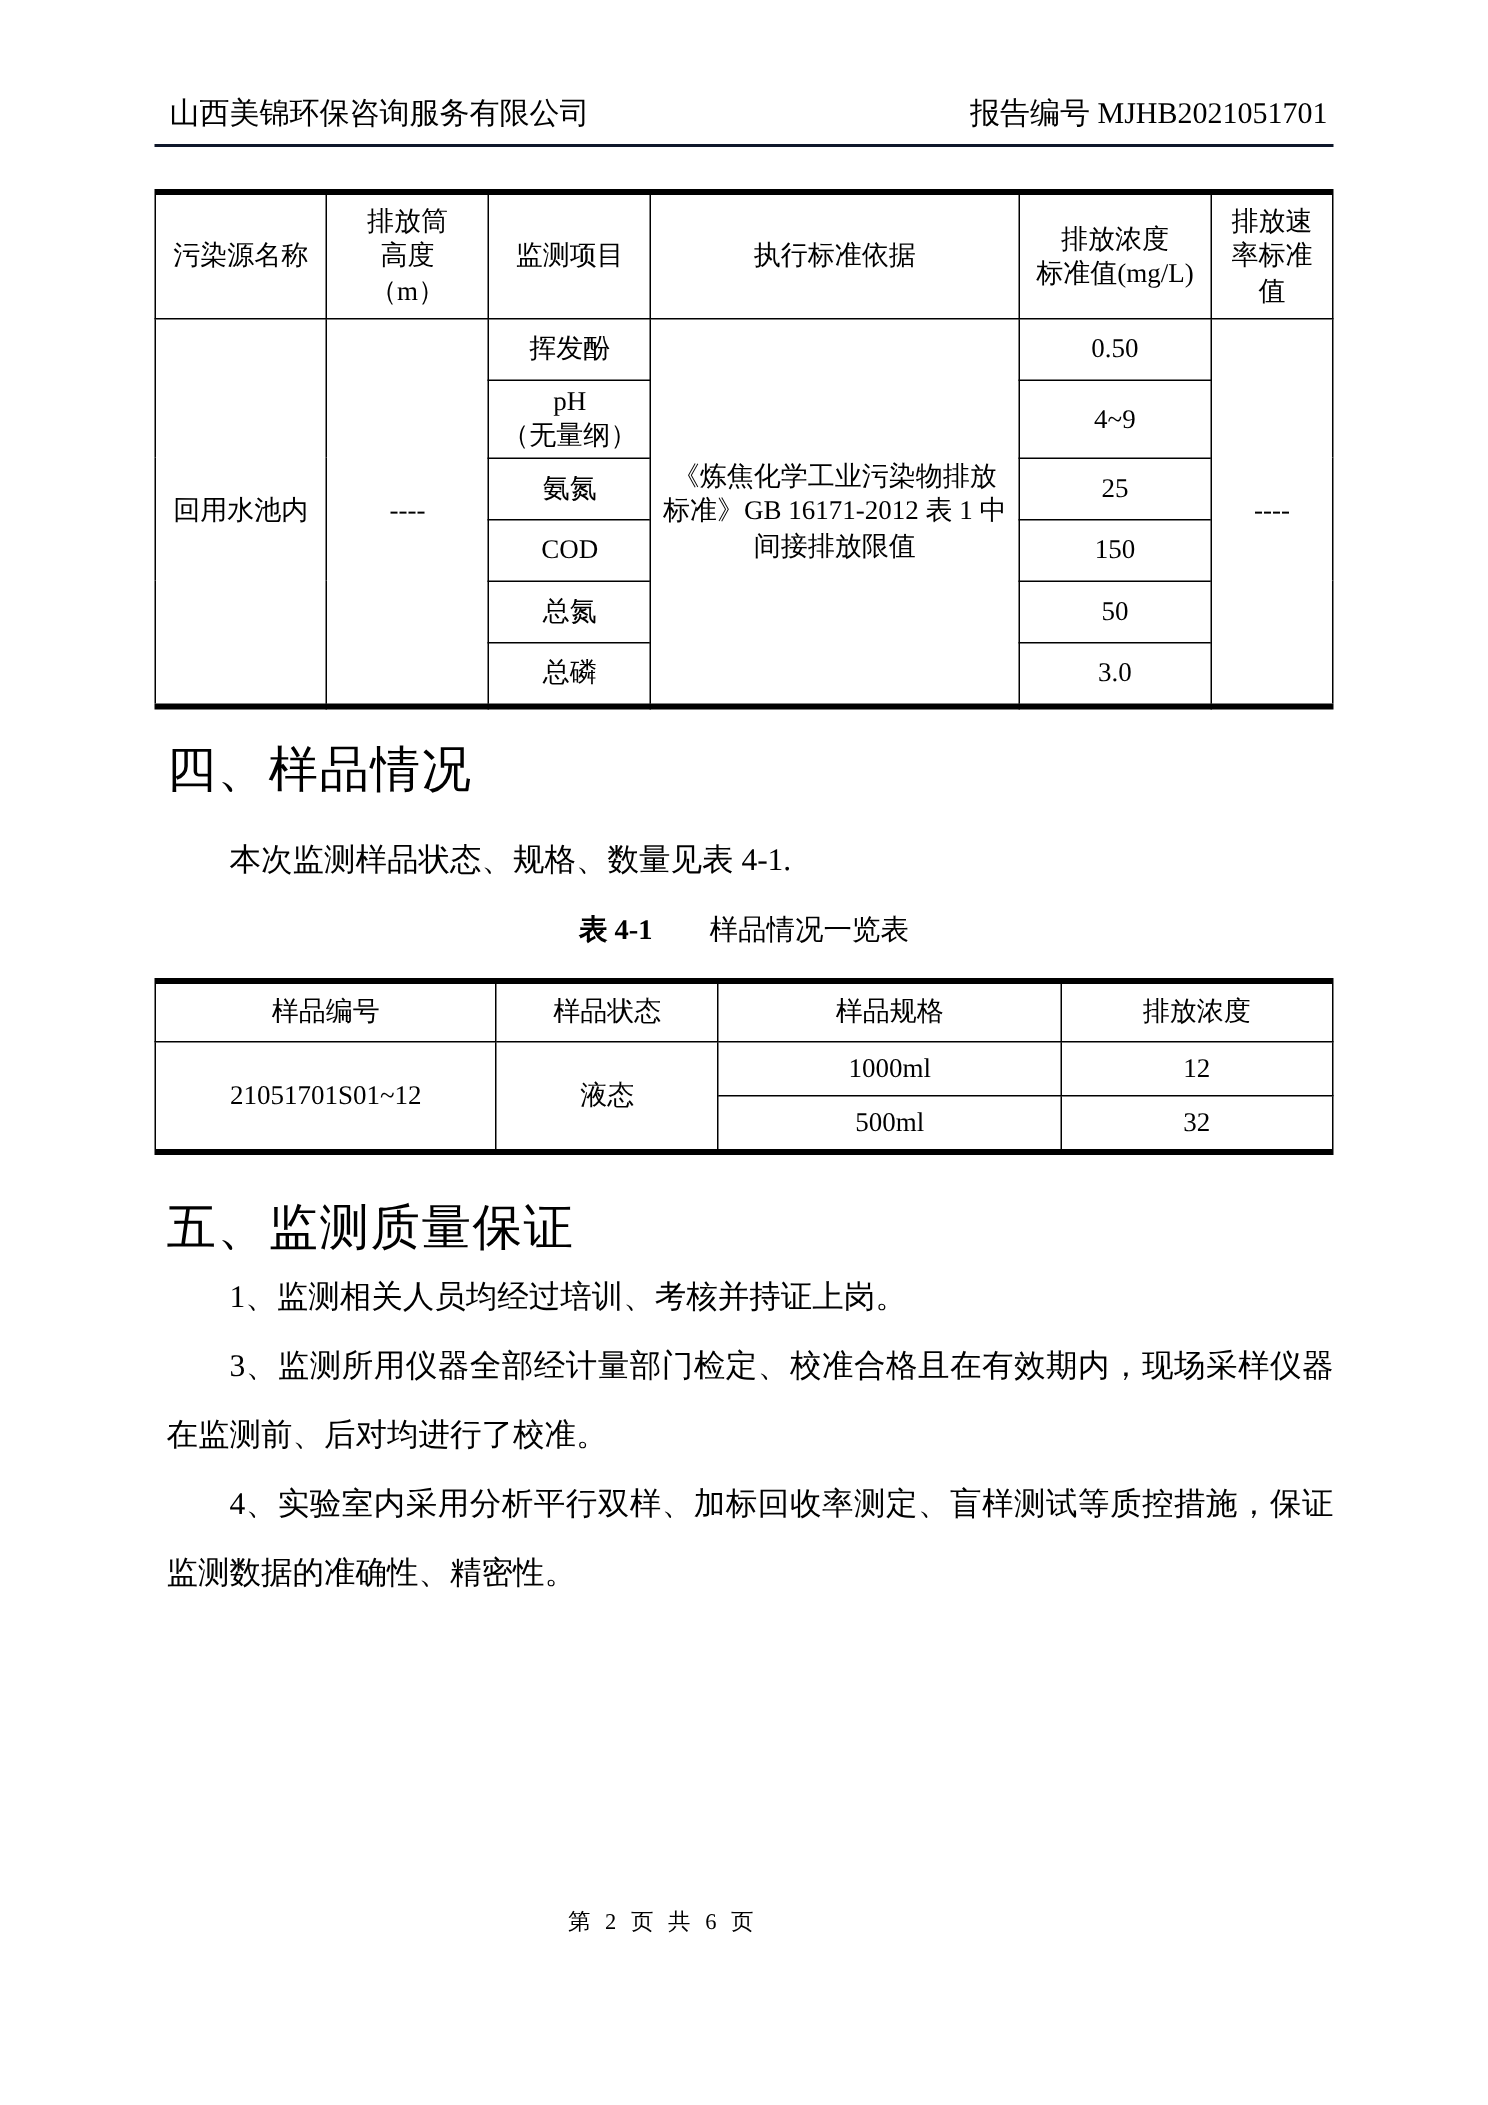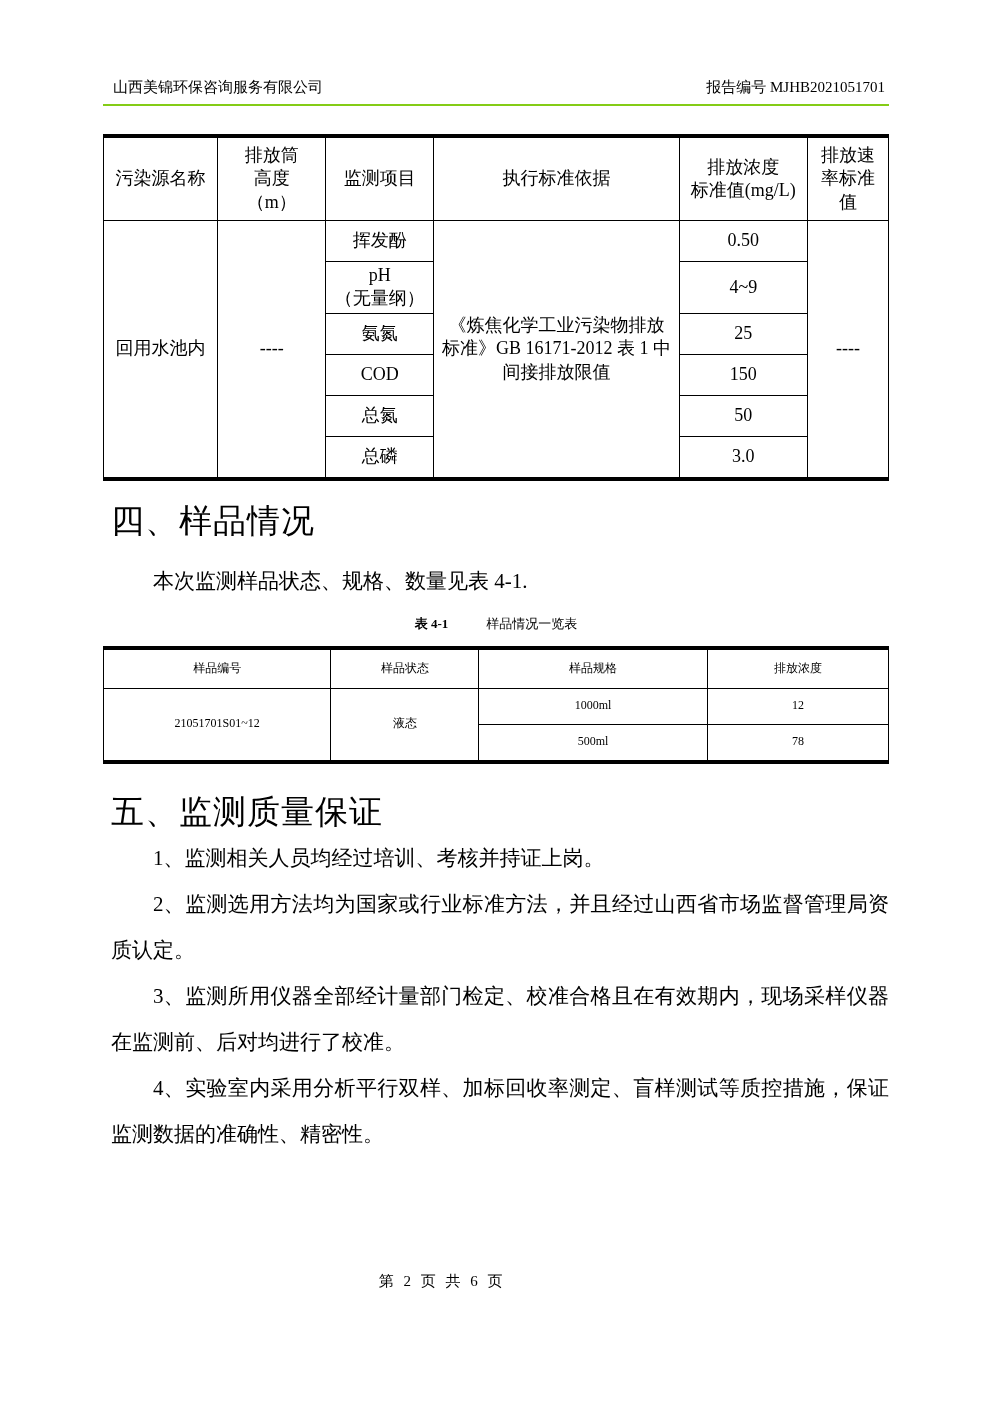--- a/index.html
+++ b/index.html
@@ -10,64 +10,63 @@
     font-family:"Liberation Serif","DejaVu Serif",serif;
     position:relative;
     overflow:hidden;
   }
   .content { position:absolute; left:103px; top:0; width:786px; }
 
   
   .doc-header {
     display:flex; justify-content:space-between; align-items:flex-end;
     padding:62px 4px 7px 10px;
-    border-bottom:2px solid #84cc16;
-    font-size:15px;
-    margin-top:16px;
+    border-bottom:2px solid #0f172a;
+    font-size:20px;
   }
 
   
   table { border-collapse:collapse; width:786px; table-layout:fixed; }
   th, td {
     border:1px solid #000;
     font-weight:normal;
     text-align:center; vertical-align:middle;
     white-space:pre-line;
     padding:2px 4px;
     line-height:1.3;
     overflow:hidden;
   }
   .t1 { margin-top:28px; font-size:18px; }
   .t1, .t2 { border-top:4px solid #000; border-bottom:4px solid #000;
              border-left:1px solid #000; border-right:1px solid #000; }
   .t1 th { height:78px; }
   .t1 td.row-cell { height:36px; }
   .t1 tr.ph-row td.row-cell { height:44px; }
 
-  .t2 { margin-top:9px; font-size:12px; }
+  .t2 { margin-top:9px; font-size:18px; }
   .t2 th { height:34px; }
   .t2 td { height:31px; }
 
   
   .section-title {
     font-size:33px; font-weight:normal;
     margin:18px 0 0 8px;
     letter-spacing:1px;
   }
   .body-text {
     font-size:21px; line-height:46px;
     margin:0 0 0 8px;
     text-align:justify;
     text-indent:2em;
   }
   .intro { margin-top:22px; line-height:30px; }
   .para { margin-top:18px; }
   .caption {
     margin-top:19px;
-    font-size:13px; text-align:center;
+    font-size:19px; text-align:center;
   }
   .caption .cap-label { font-weight:bold; }
   .caption .cap-gap { display:inline-block; width:38px; }
 
   
   .doc-footer {
     position:absolute; left:0; top:1272px; width:884px;
     text-align:center; font-size:15px; letter-spacing:3px;
   }
 </style>
@@ -159,27 +158,26 @@
         <th>排放浓度</th>
       </tr>
       <tr>
         <td rowspan="2">21051701S01~12</td>
         <td rowspan="2">液态</td>
         <td>1000ml</td>
         <td>12</td>
       </tr>
       <tr>
         <td>500ml</td>
-        <td>78</td>
+        <td>32</td>
       </tr>
     </tbody>
   </table>
 
   <h2 class="section-title" style="margin-top:26px;">五、监测质量保证</h2>
 
   <p class="body-text">1、监测相关人员均经过培训、考核并持证上岗。</p>
-  <p class="body-text">2、监测选用方法均为国家或行业标准方法，并且经过山西省市场监督管理局资质认定。</p>
   <p class="body-text">3、监测所用仪器全部经计量部门检定、校准合格且在有效期内，现场采样仪器在监测前、后对均进行了校准。</p>
   <p class="body-text">4、实验室内采用分析平行双样、加标回收率测定、盲样测试等质控措施，保证监测数据的准确性、精密性。</p>
 
 </div>
 
 <div class="doc-footer">第 2 页 共 6 页</div>
 
 </body></html>

